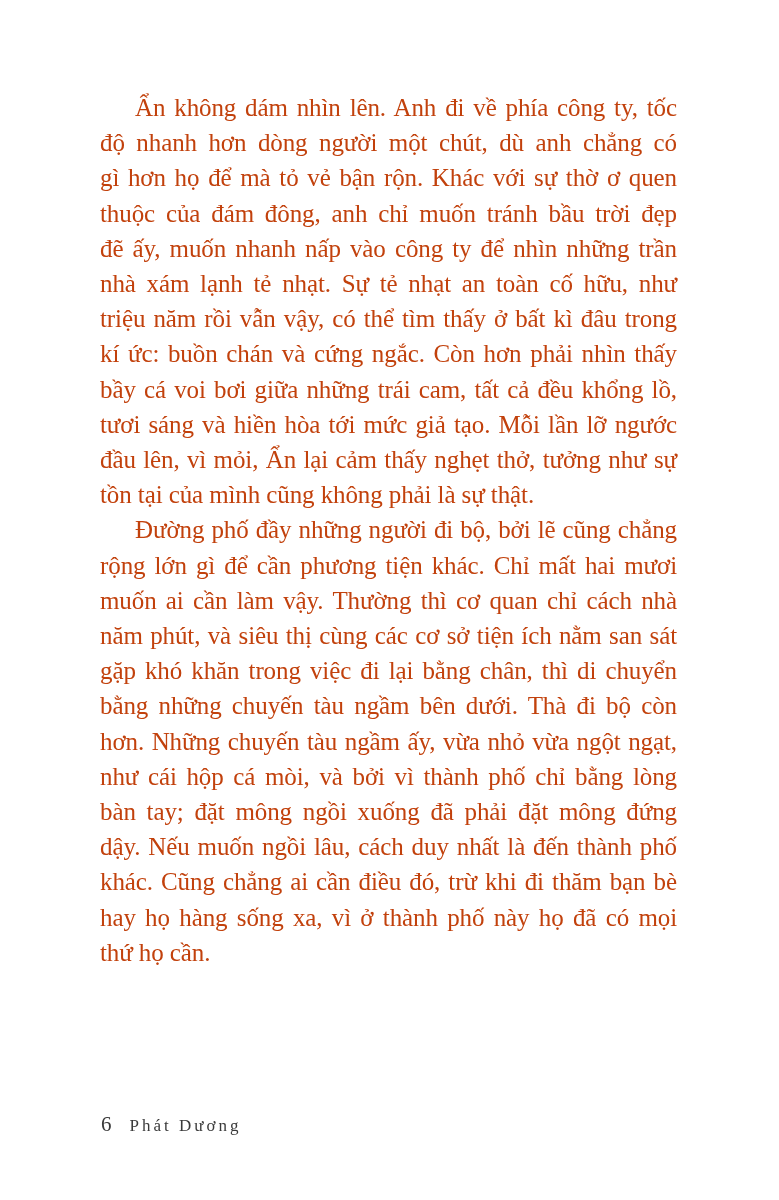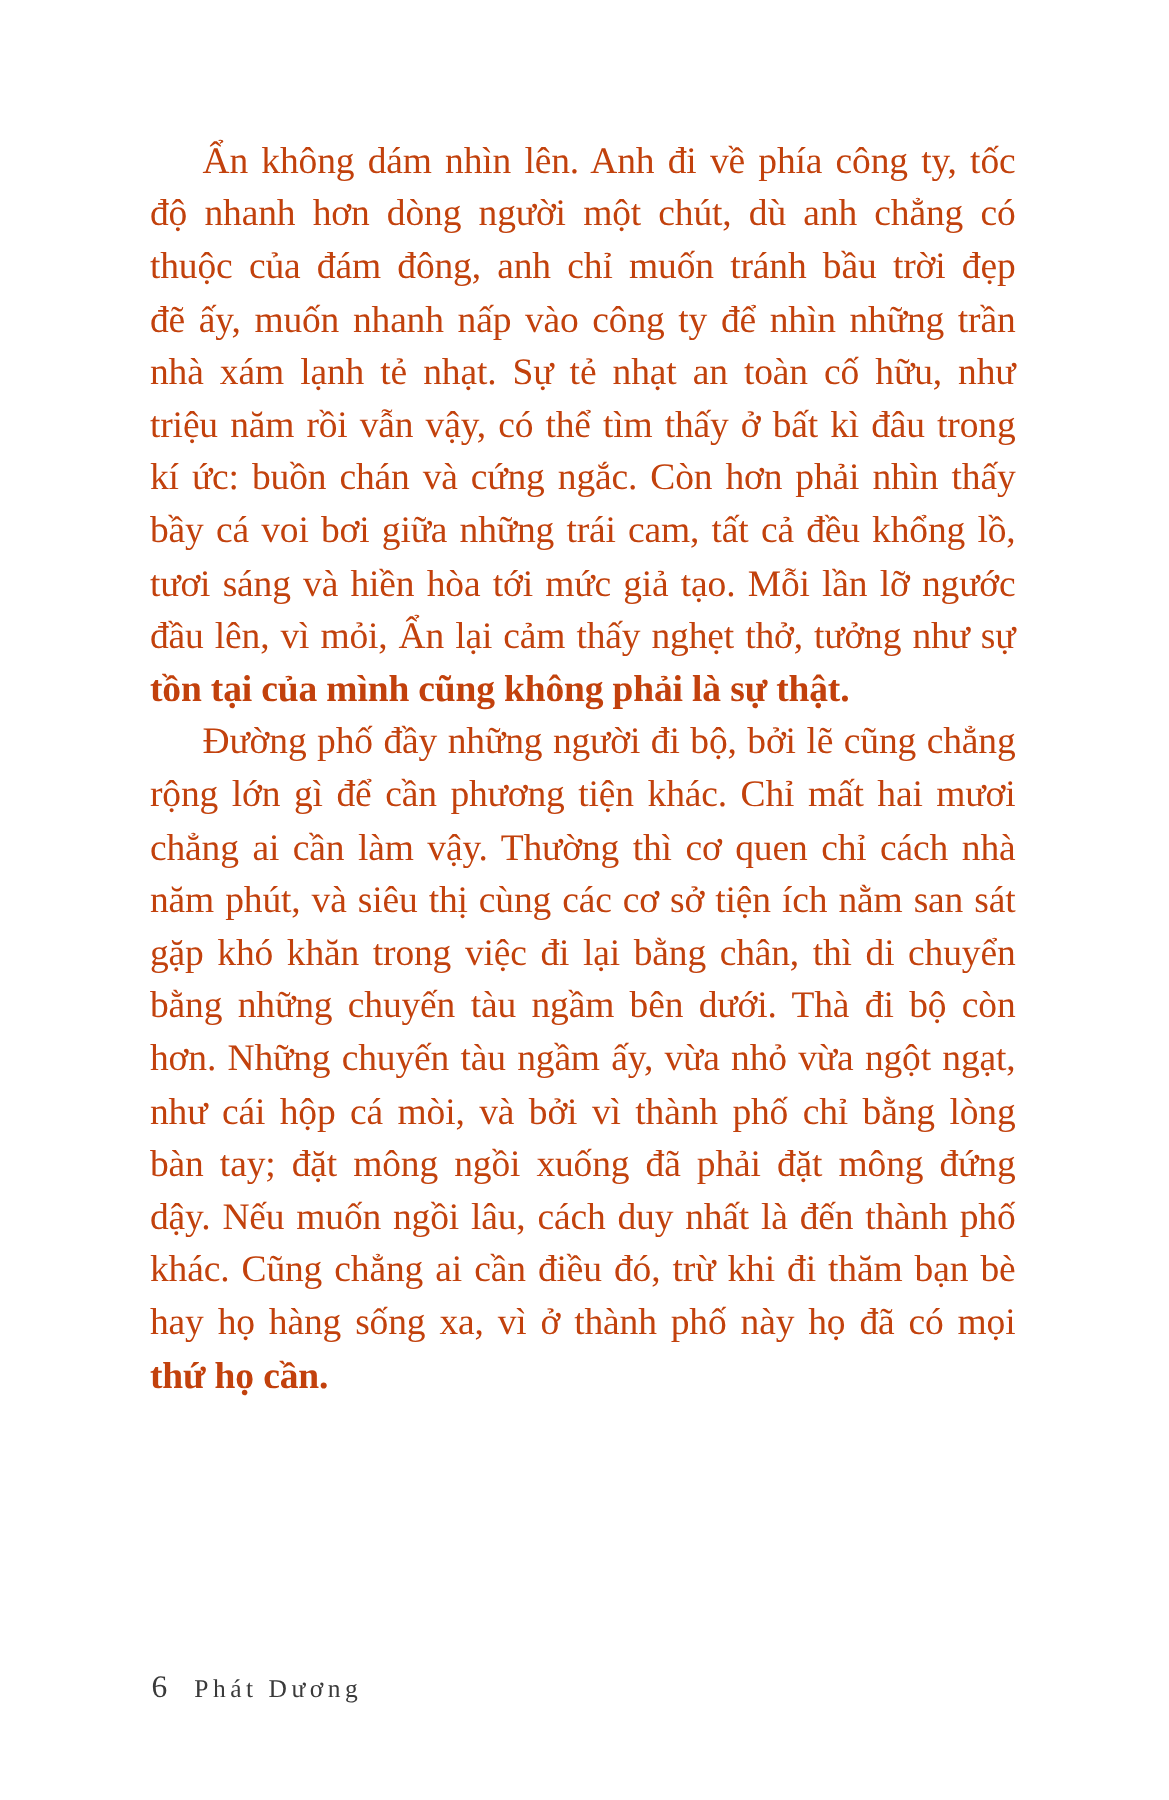--- a/index.html
+++ b/index.html
@@ -32,21 +32,20 @@
   .line {
     text-align: justify;
     text-align-last: justify;
     white-space: normal;
   }
   .line.first {
     text-indent: 35px;
   }
   .line.last {
     text-align-last: left;
-    font-weight: bold;
   }
   .footer {
     position: absolute;
     left: 101px;
     top: 1112px;
     display: flex;
     align-items: baseline;
     color: #3a3a3a;
   }
   .page-num {
@@ -62,34 +61,35 @@
 </style>
 </head>
 <body>
 
 <div class="page">
 
   <div class="body-text" id="body-text">
       <div class="paragraph">
         <div class="line first">Ẩn không dám nhìn lên. Anh đi về phía công ty, tốc</div>
         <div class="line">độ nhanh hơn dòng người một chút, dù anh chẳng có</div>
+        <div class="line">gì hơn họ để mà tỏ vẻ bận rộn. Khác với sự thờ ơ quen</div>
         <div class="line">thuộc của đám đông, anh chỉ muốn tránh bầu trời đẹp</div>
         <div class="line">đẽ ấy, muốn nhanh nấp vào công ty để nhìn những trần</div>
         <div class="line">nhà xám lạnh tẻ nhạt. Sự tẻ nhạt an toàn cố hữu, như</div>
         <div class="line">triệu năm rồi vẫn vậy, có thể tìm thấy ở bất kì đâu trong</div>
         <div class="line">kí ức: buồn chán và cứng ngắc. Còn hơn phải nhìn thấy</div>
         <div class="line">bầy cá voi bơi giữa những trái cam, tất cả đều khổng lồ,</div>
         <div class="line">tươi sáng và hiền hòa tới mức giả tạo. Mỗi lần lỡ ngước</div>
         <div class="line">đầu lên, vì mỏi, Ẩn lại cảm thấy nghẹt thở, tưởng như sự</div>
         <div class="line last">tồn tại của mình cũng không phải là sự thật.</div>
       </div>
       <div class="paragraph">
         <div class="line first">Đường phố đầy những người đi bộ, bởi lẽ cũng chẳng</div>
         <div class="line">rộng lớn gì để cần phương tiện khác. Chỉ mất hai mươi</div>
-        <div class="line">chẳng ai cần làm vậy. Thường thì cơ quen chỉ cách nhà</div>
+        <div class="line">muốn ai cần làm vậy. Thường thì cơ quan chỉ cách nhà</div>
         <div class="line">năm phút, và siêu thị cùng các cơ sở tiện ích nằm san sát</div>
         <div class="line">gặp khó khăn trong việc đi lại bằng chân, thì di chuyển</div>
         <div class="line">bằng những chuyến tàu ngầm bên dưới. Thà đi bộ còn</div>
         <div class="line">hơn. Những chuyến tàu ngầm ấy, vừa nhỏ vừa ngột ngạt,</div>
         <div class="line">như cái hộp cá mòi, và bởi vì thành phố chỉ bằng lòng</div>
         <div class="line">bàn tay; đặt mông ngồi xuống đã phải đặt mông đứng</div>
         <div class="line">dậy. Nếu muốn ngồi lâu, cách duy nhất là đến thành phố</div>
         <div class="line">khác. Cũng chẳng ai cần điều đó, trừ khi đi thăm bạn bè</div>
         <div class="line">hay họ hàng sống xa, vì ở thành phố này họ đã có mọi</div>
         <div class="line last">thứ họ cần.</div>

